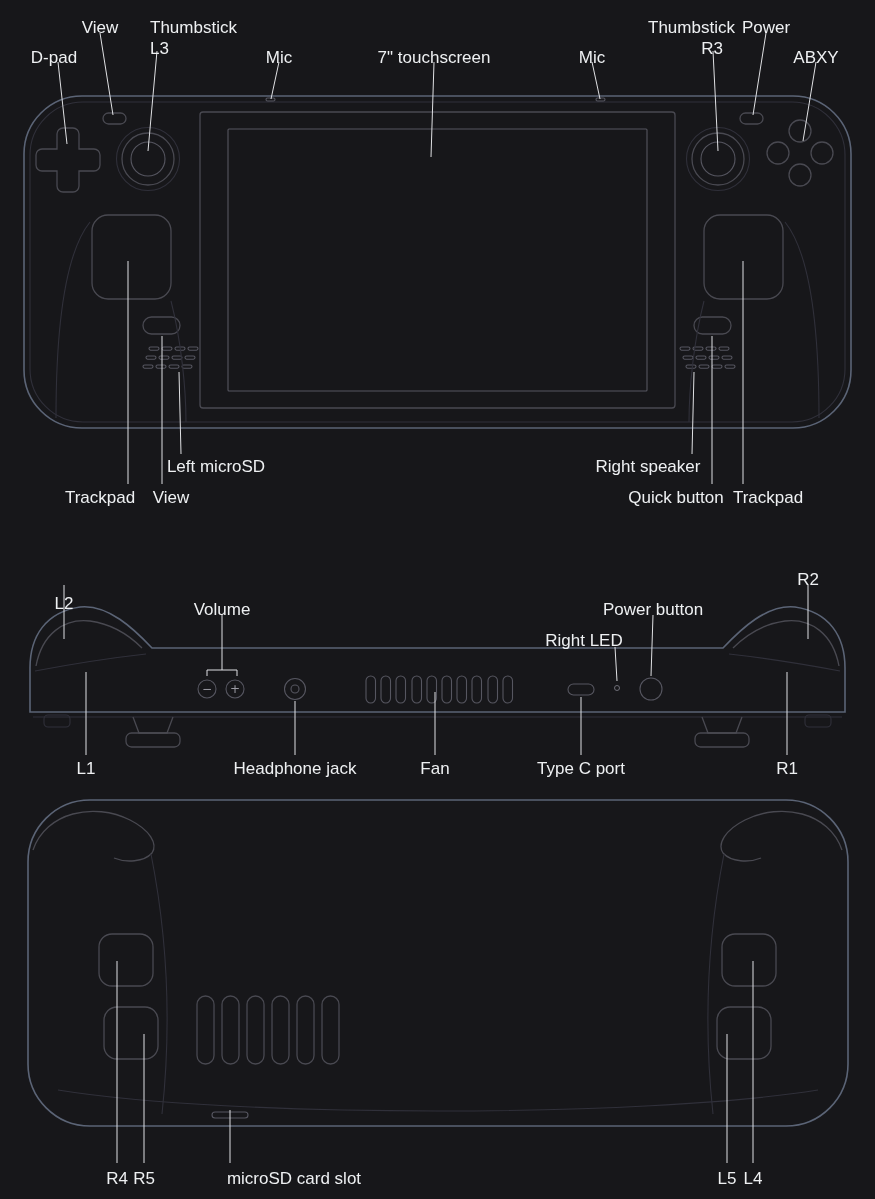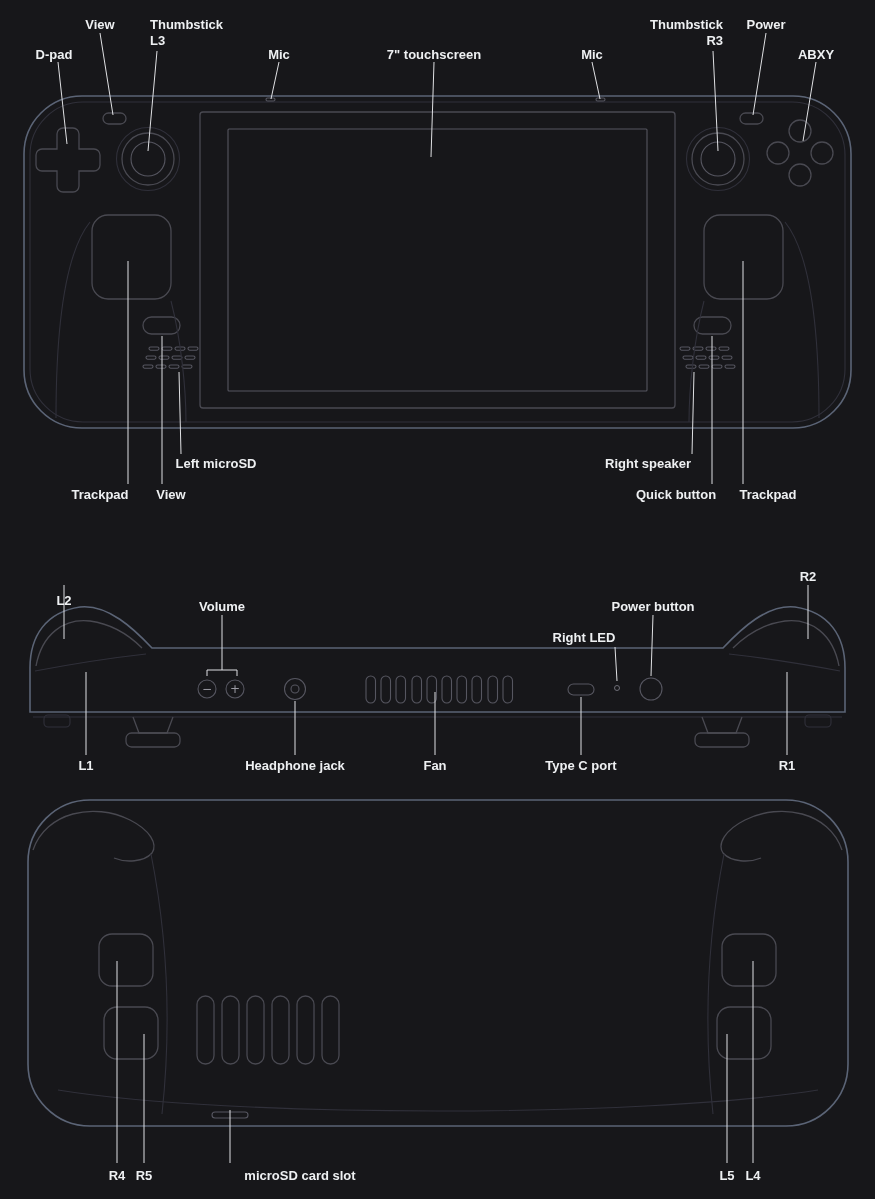--- a/index.html
+++ b/index.html
@@ -2,21 +2,21 @@
 <html><head>
 <meta charset="utf-8">
 <style>
   html,body{margin:0;padding:0;background:#17171a;}
   .stage{
     position:relative;width:875px;height:1199px;background:#17171a;
     overflow:hidden;font-family:"Liberation Sans",sans-serif;
   }
   .stage svg{position:absolute;left:0;top:0;}
   .label{
-    position:absolute;color:#eef0f2;font-size:13px;font-weight:700;
+    position:absolute;color:#eef0f2;font-size:17px;font-weight:400;
     line-height:1.25;white-space:nowrap;
   }
   .label.centered{transform:translateX(-50%);}
   .outer{stroke:#5b6476;stroke-width:1.6;fill:none;}
   .detail{stroke:#494951;stroke-width:1.3;fill:none;}
   .detail2{stroke:#565660;stroke-width:1.1;fill:none;}
   .faint{stroke:#30303a;stroke-width:1.1;fill:none;}
   .leader{stroke:#dfe0e3;stroke-width:1;fill:none;}
   .vol-glyph{fill:#9a9aa3;font-size:12px;text-anchor:middle;font-family:"DejaVu Sans",sans-serif;}
 </style>
@@ -251,17 +251,17 @@
   <div class="label centered" style="left:653px;top:599px">Power button</div>
   <div class="label centered" style="left:808px;top:569px">R2</div>
   <div class="label centered" style="left:86px;top:758px">L1</div>
   <div class="label centered" style="left:295px;top:758px">Headphone jack</div>
   <div class="label centered" style="left:435px;top:758px">Fan</div>
   <div class="label centered" style="left:581px;top:758px">Type C port</div>
   <div class="label centered" style="left:787px;top:758px">R1</div>
 
   <div class="label centered" style="left:117px;top:1168px">R4</div>
   <div class="label centered" style="left:144px;top:1168px">R5</div>
-  <div class="label centered" style="left:300px;top:1168px">microSD card slot</div>
+  <div class="label centered" style="left:294px;top:1168px">microSD card slot</div>
   <div class="label centered" style="left:727px;top:1168px">L5</div>
   <div class="label centered" style="left:753px;top:1168px">L4</div>
 
 </div>
 
 </body></html>

